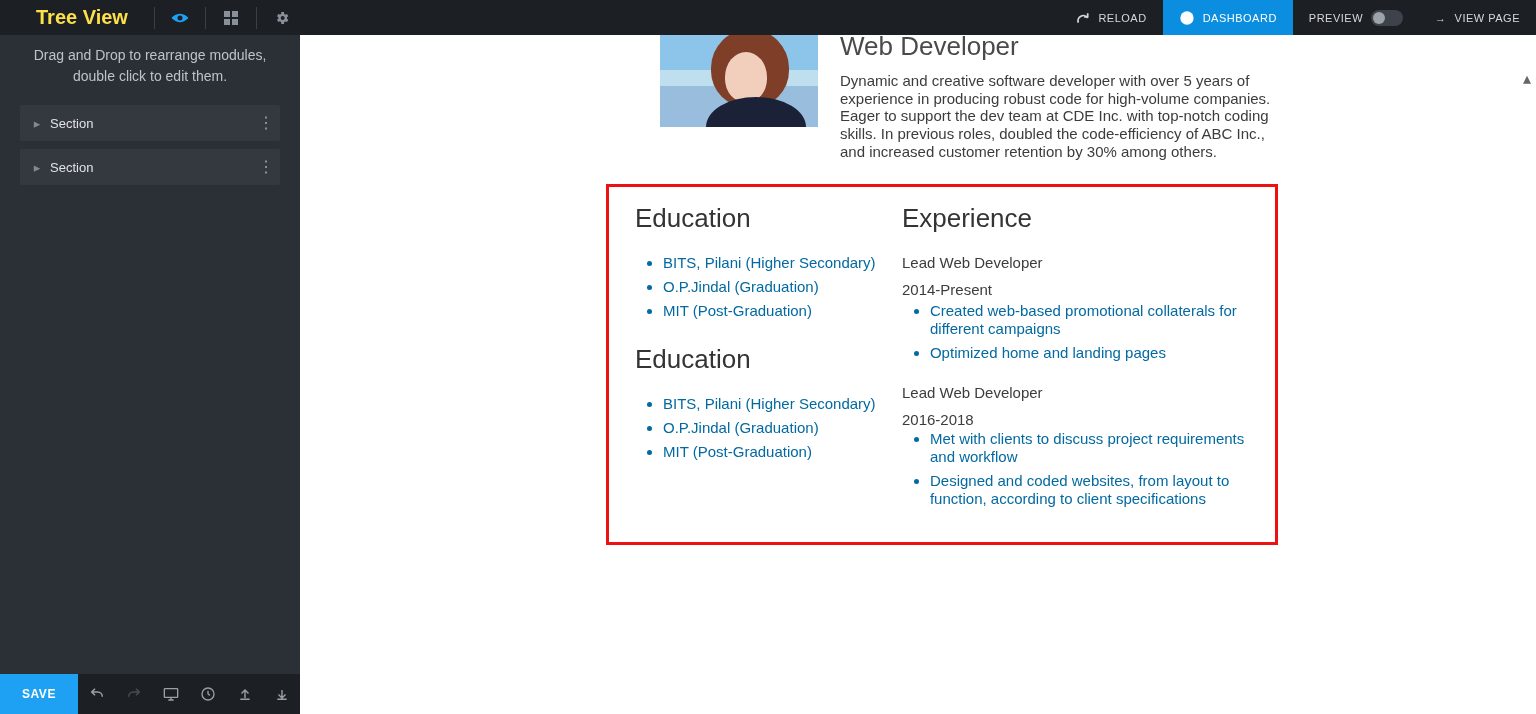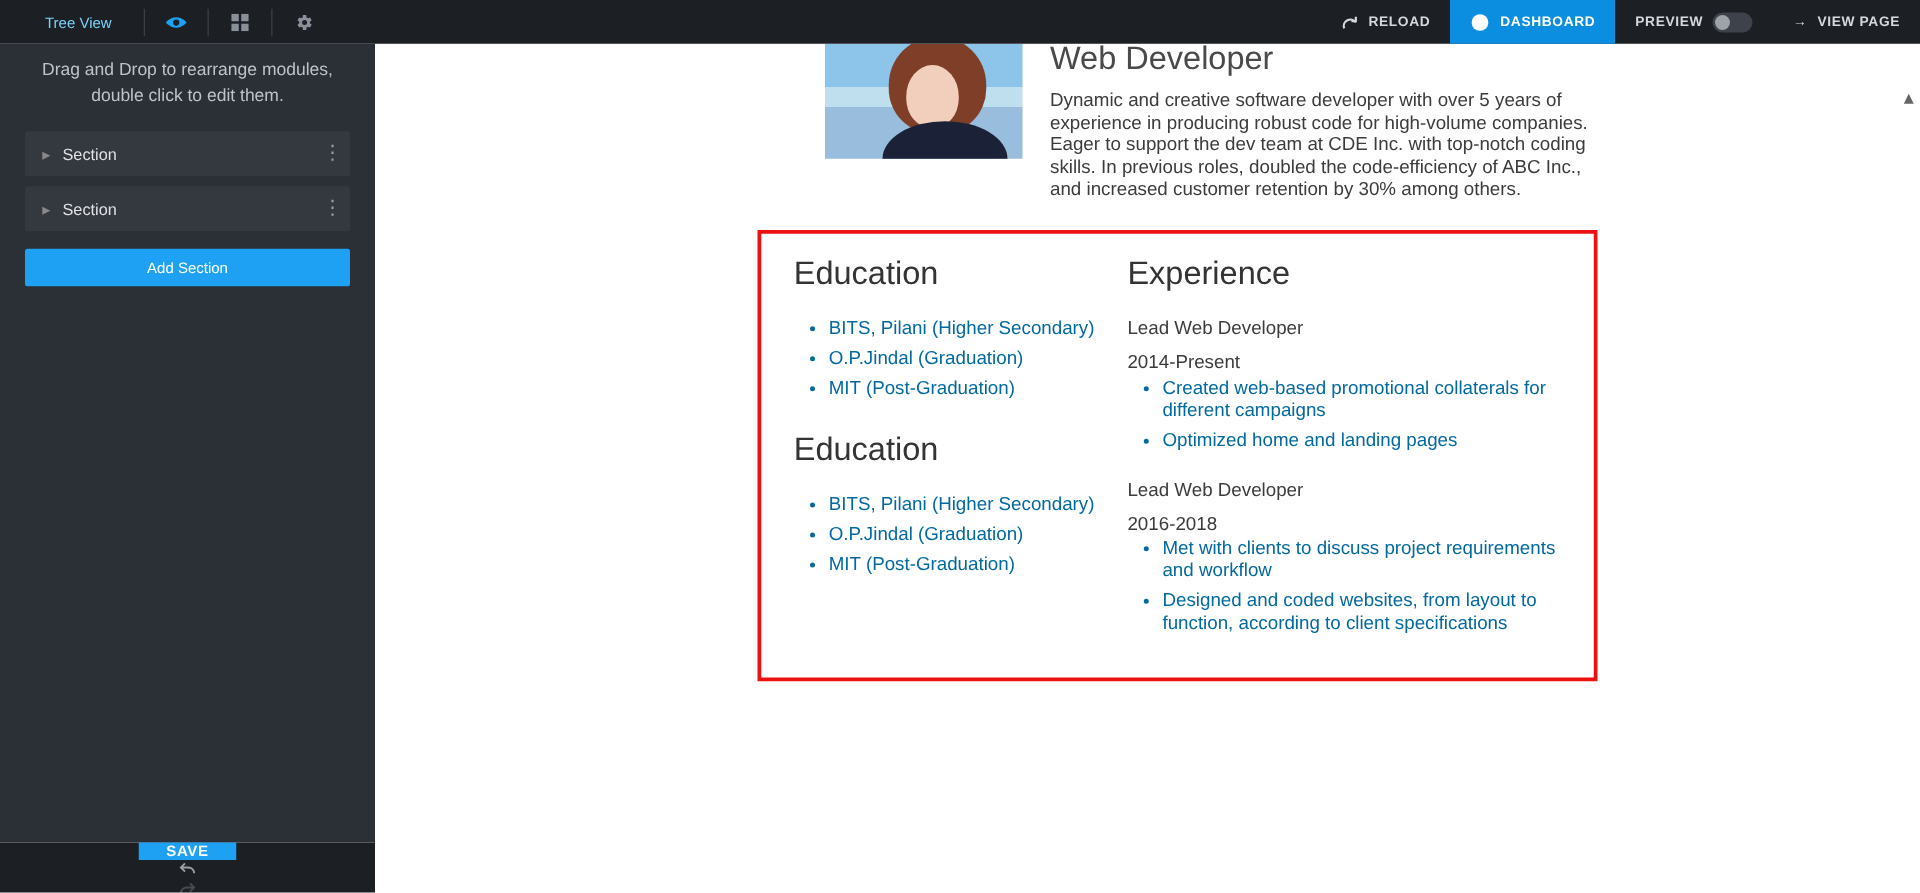--- a/index.html
+++ b/index.html
@@ -15,40 +15,40 @@
     --text:#e4e6ea;
     --red:#e11;
     --paper-text:#313131;
   }
   *{box-sizing:border-box;}
   html,body{margin:0;padding:0;width:1536px;height:714px;font-family:"Segoe UI",Arial,Helvetica,sans-serif;background:#fff;color:var(--text);overflow:hidden;}
   svg{display:block;}
 
   
   .topbar{position:absolute;left:0;right:0;top:0;height:var(--top-h);background:var(--dark1);display:flex;align-items:center;z-index:10;}
-  .topbar .title{font-size:12px;font-weight:400;color:#7dd3fc;padding:0 26px 0 36px;}
+  .topbar .title{font-size:20px;font-weight:700;color:#fde047;padding:0 26px 0 36px;}
   .topbar .divider{width:1px;height:22px;background:#3b4048;}
   .topbar .tbtn{width:50px;height:35px;display:flex;align-items:center;justify-content:center;color:#8a9099;}
   .topbar .tbtn.active{color:var(--accent);}
   .topbar .spacer{flex:1;}
-  .topbar .rbtn{height:35px;display:flex;align-items:center;gap:8px;padding:0 16px;font-size:11px;font-weight:700;letter-spacing:.5px;color:#d6d8dc;}
+  .topbar .rbtn{height:35px;display:flex;align-items:center;gap:8px;padding:0 16px;font-size:11px;font-weight:400;letter-spacing:.5px;color:#d6d8dc;}
   .topbar .rbtn.dash{background:var(--accent2);color:#fff;}
   .toggle{width:32px;height:16px;border-radius:8px;background:#3e434b;position:relative;}
   .toggle::after{content:"";width:12px;height:12px;border-radius:50%;background:#9ea3aa;position:absolute;top:2px;left:2px;}
 
   
   .sidebar{position:absolute;left:0;top:var(--top-h);width:var(--side-w);bottom:var(--bottom-h);background:var(--dark2);display:flex;flex-direction:column;padding:0 20px;}
   .hint{text-align:center;color:#bfc3c9;font-size:14px;line-height:1.5;padding:10px 8px 18px;}
   .node{height:36px;background:var(--dark3);border-radius:2px;display:flex;align-items:center;color:#e0e2e6;font-size:13px;padding:0 10px;margin-bottom:8px;position:relative;}
   .node .caret{width:14px;display:flex;justify-content:center;margin-right:6px;color:#888;}
   .node .more{position:absolute;right:8px;top:0;bottom:0;display:flex;align-items:center;color:#9aa0a6;font-size:16px;line-height:0;letter-spacing:-2px;}
   .addbtn{height:30px;background:var(--accent);color:#fff;font-size:12px;border:none;border-radius:2px;display:flex;align-items:center;justify-content:center;margin-top:6px;}
 
   
-  .bottombar{position:absolute;left:0;bottom:0;width:var(--side-w);height:var(--bottom-h);background:var(--dark1);display:flex;align-items:center;flex-direction:column;}
+  .bottombar{position:absolute;left:0;bottom:0;width:var(--side-w);height:var(--bottom-h);background:var(--dark1);display:flex;align-items:center;}
   .save{width:78px;height:40px;background:var(--accent);color:#fff;font-size:12px;font-weight:700;letter-spacing:.5px;display:flex;align-items:center;justify-content:center;}
   .bicon{width:37px;height:40px;display:flex;align-items:center;justify-content:center;color:#9aa0a6;}
 
   
   .canvas{position:absolute;left:var(--side-w);right:0;top:var(--top-h);bottom:0;background:#ffffff;overflow:auto;color:var(--paper-text);}
   .paper{width:720px;margin:0 auto 40px;position:relative;padding-top:0;padding-left:48px;}
   .header-row{display:flex;gap:22px;align-items:flex-start;margin:0 0 24px 54px;}
   .avatar{width:158px;height:92px;background:linear-gradient(#8cc5e9 38%, #c0dfee 38% 55%, #98bddd 55%);position:relative;overflow:hidden;flex:0 0 auto;}
   .avatar .hair{position:absolute;left:32%;top:-6px;width:78px;height:78px;border-radius:50% 50% 46% 46%;background:#7f3e27;}
   .avatar .face{position:absolute;left:41%;top:17px;width:42px;height:50px;border-radius:50% 50% 46% 46%;background:#f2cfbd;}
@@ -127,21 +127,20 @@
   <div class="node">
     <span class="caret">▸</span>
     <span>Section</span>
     <span class="more">⋮</span>
   </div>
   <div class="node">
     <span class="caret">▸</span>
     <span>Section</span>
     <span class="more">⋮</span>
   </div>
-  <button class="addbtn">Add Section</button>
 </div>
 
 <div class="bottombar">
   <div class="save">SAVE</div>
   <div class="bicon">
     <svg width="16" height="16" viewBox="0 0 24 24" fill="none" stroke="currentColor" stroke-width="2.2">
         <path d="M9 14l-5-5 5-5M4 9h9a7 7 0 017 7v0"></path>
       </svg>
   </div>
   <div class="bicon" style="opacity:.35">

